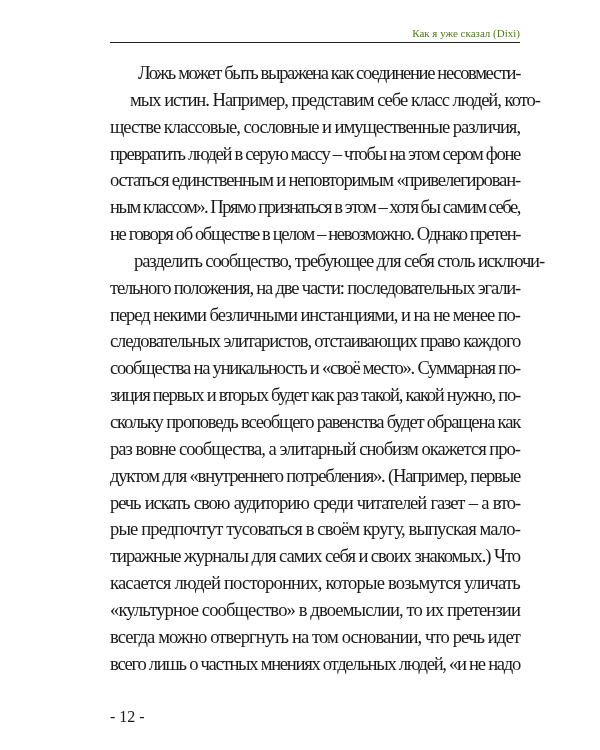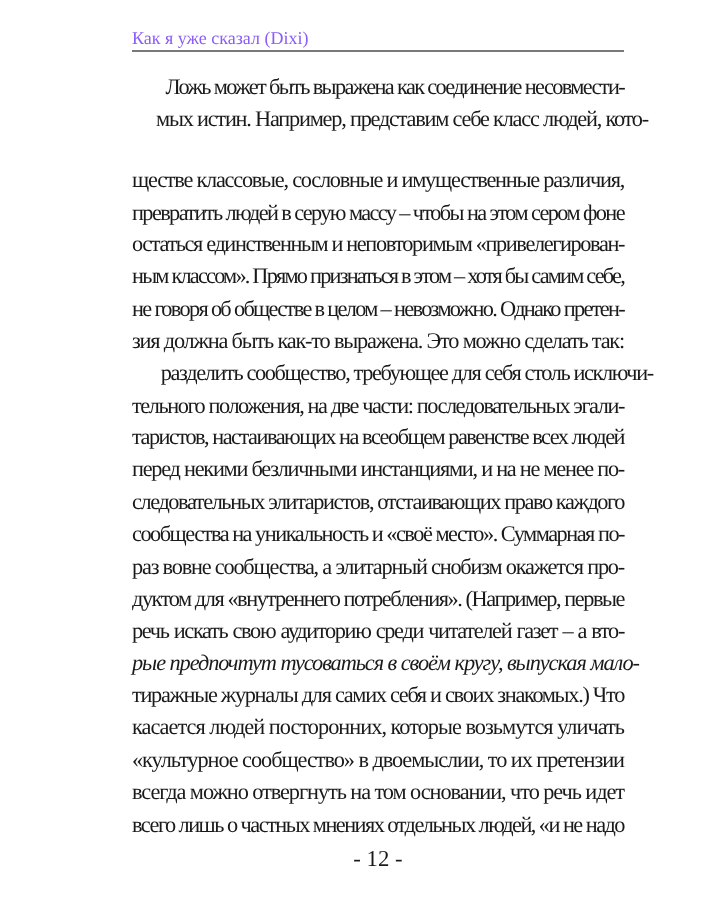--- a/index.html
+++ b/index.html
@@ -18,24 +18,24 @@
   .page {
     position: absolute;
     left: 0; top: 0;
     width: 600px; height: 750px;
   }
   .running-head {
     position: absolute;
     left: 110px;
     top: 25px;
     width: 410px;
-    text-align: left;
-    font-size: 15px;
+    text-align: right;
+    font-size: 11px;
     line-height: 16px;
-    color: #8b5cf6;
+    color: #4d7c0f;
   }
   .head-rule {
     position: absolute;
     left: 110px;
     top: 42px;
     width: 410px;
     height: 0;
     border-top: 1.6px solid #222;
   }
   .body-text {
@@ -58,51 +58,50 @@
     overflow: visible;
   }
   .body-text .line.first {
     text-indent: 28px;
   }
   .page-number {
     position: absolute;
     left: 110px;
     top: 705px;
     width: 410px;
-    text-align: center;
-    font-size: 19px;
+    font-size: 16px;
     line-height: 24px;
   }
 </style>
 </head>
 <body>
 
 <div class="page">
   <div class="running-head">Как я уже сказал (Dixi)</div>
   <div class="head-rule"></div>
 
   <div class="body-text">
     <span class="line first" style="display: block; letter-spacing: -1.36256px;">Ложь может быть выражена как соединение несовмести-</span>
     <span class="line" style="display: block; letter-spacing: -1.01761px; margin-left: 20px;">мых истин. Например, представим себе класс людей, кото-</span>
-    <span class="line" style="display: block; letter-spacing: -1.03809px; margin-top: 24px;">ществе классовые, сословные и имущественные различия,</span>
+    <span class="line" style="display: block; letter-spacing: -1.03809px;">ществе классовые, сословные и имущественные различия,</span>
     <span class="line" style="display: block; letter-spacing: -1.34123px;">превратить людей в серую массу – чтобы на этом сером фоне</span>
     <span class="line" style="display: block; letter-spacing: -1.15454px;">остаться единственным и неповторимым «привелегирован-</span>
     <span class="line" style="display: block; letter-spacing: -1.4946px;">ным классом». Прямо признаться в этом – хотя бы самим себе,</span>
     <span class="line" style="display: block; letter-spacing: -1.40092px;">не говоря об обществе в целом – невозможно. Однако претен-</span>
-    <span class="line" style="display: block; letter-spacing: -0.999148px;">зия должна быть как-то выражена. Это можно сделать так:</span>
     <span class="line" style="display: block; letter-spacing: -1.14006px; margin-left: 24px;">разделить сообщество, требующее для себя столь исключи-</span>
     <span class="line" style="display: block; letter-spacing: -1.19539px;">тельного положения, на две части: последовательных эгали-</span>
-    <span class="line" style="display: block; letter-spacing: -1.24801px;">таристов, настаивающих на всеобщем равенстве всех людей</span>
     <span class="line" style="display: block; letter-spacing: -1.04907px;">перед некими безличными инстанциями, и на не менее по-</span>
     <span class="line" style="display: block; letter-spacing: -1.17841px;">следовательных элитаристов, отстаивающих право каждого</span>
     <span class="line" style="display: block; letter-spacing: -1.24369px;">сообщества на уникальность и «своё место». Суммарная по-</span>
+    <span class="line" style="display: block; letter-spacing: -1.26446px;">зиция первых и вторых будет как раз такой, какой нужно, по-</span>
+    <span class="line" style="display: block; letter-spacing: -1.21691px;">скольку проповедь всеобщего равенства будет обращена как</span>
     <span class="line" style="display: block; letter-spacing: -1.01392px;">раз вовне сообщества, а элитарный снобизм окажется про-</span>
     <span class="line" style="display: block; letter-spacing: -1.20284px;">дуктом для «внутреннего потребления». (Например, первые</span>
     <span class="line" style="display: block; letter-spacing: -1.12559px;">речь искать свою аудиторию среди читателей газет – а вто-</span>
-    <span class="line" style="display: block; letter-spacing: -0.880114px; font-style: italic;">рые предпочтут тусоваться в своём кругу, выпуская мало-</span>
+    <span class="line" style="display: block; letter-spacing: -0.880114px;">рые предпочтут тусоваться в своём кругу, выпуская мало-</span>
     <span class="line" style="display: block; letter-spacing: -1.09074px;">тиражные журналы для самих себя и своих знакомых.) Что</span>
     <span class="line" style="display: block; letter-spacing: -0.822877px;">касается людей посторонних, которые возьмутся уличать</span>
     <span class="line" style="display: block; letter-spacing: -0.890094px;">«культурное сообщество» в двоемыслии, то их претензии</span>
     <span class="line" style="display: block; letter-spacing: -0.89375px;">всегда можно отвергнуть на том основании, что речь идет</span>
     <span class="line" style="display: block; letter-spacing: -1.27801px;">всего лишь о частных мнениях отдельных людей, «и не надо</span>
 
   </div>
 
   <div class="page-number">- 12 -</div>
 </div>

